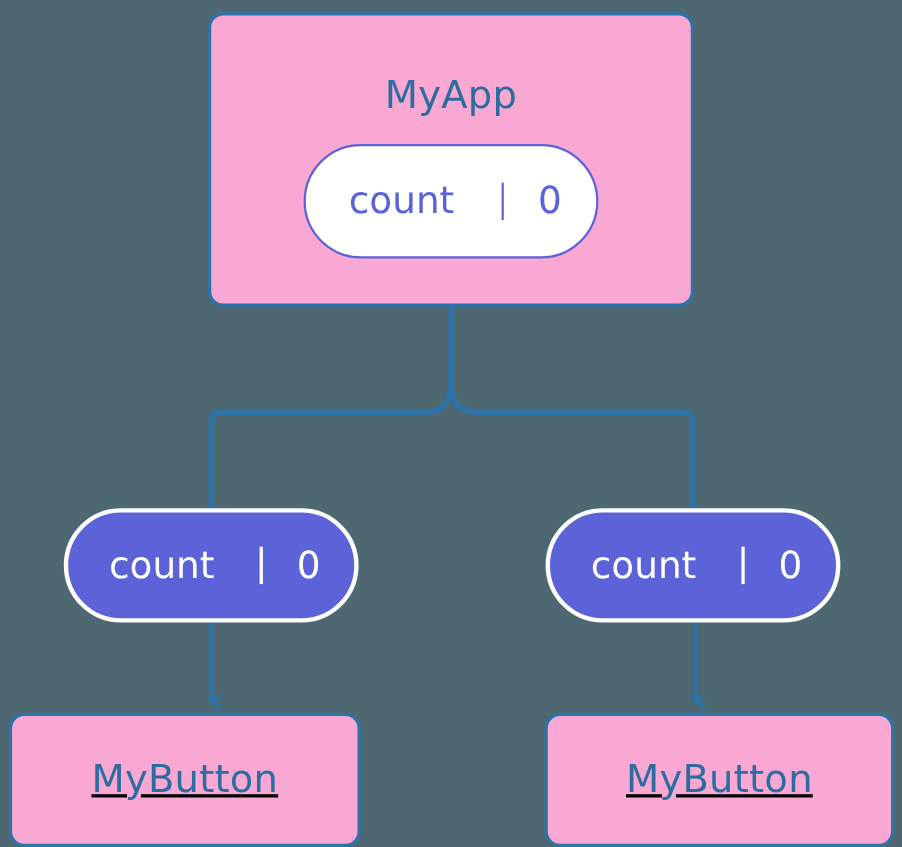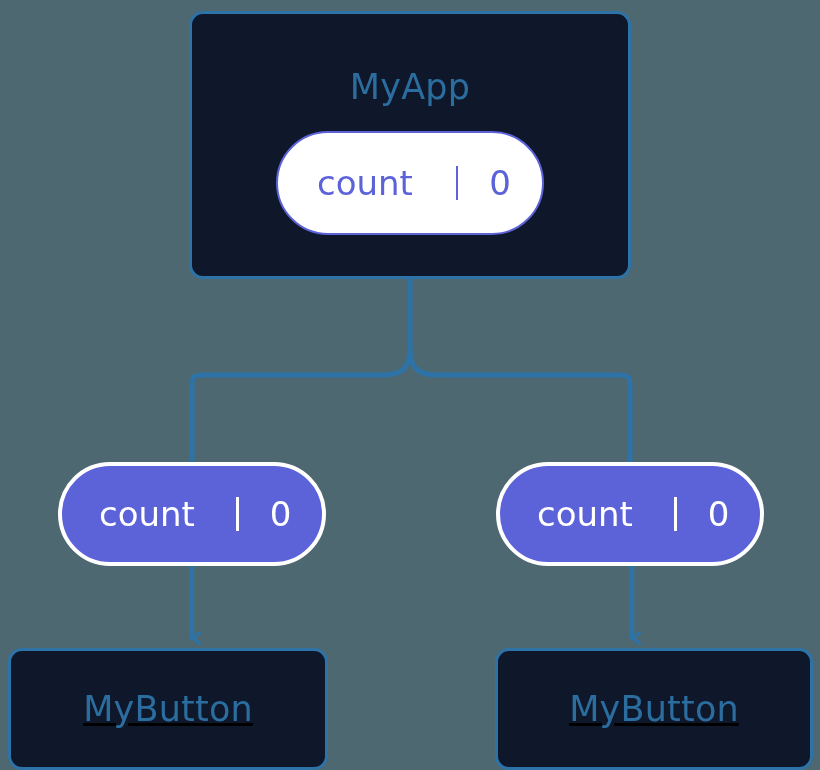--- a/index.html
+++ b/index.html
@@ -24,21 +24,21 @@
     left: 0;
     top: 0;
     width: 820px;
     height: 770px;
     pointer-events: none;
   }
 
   
   .component-box {
     position: absolute;
-    background: #0f172a;
+    background: #f9a8d4;
     border: 3px solid #2e73a8;
     border-radius: 14px;
     box-sizing: border-box;
     display: flex;
     flex-direction: column;
     align-items: center;
   }
   .component-title {
     color: #2b6d9e;
     font-size: 35px;

